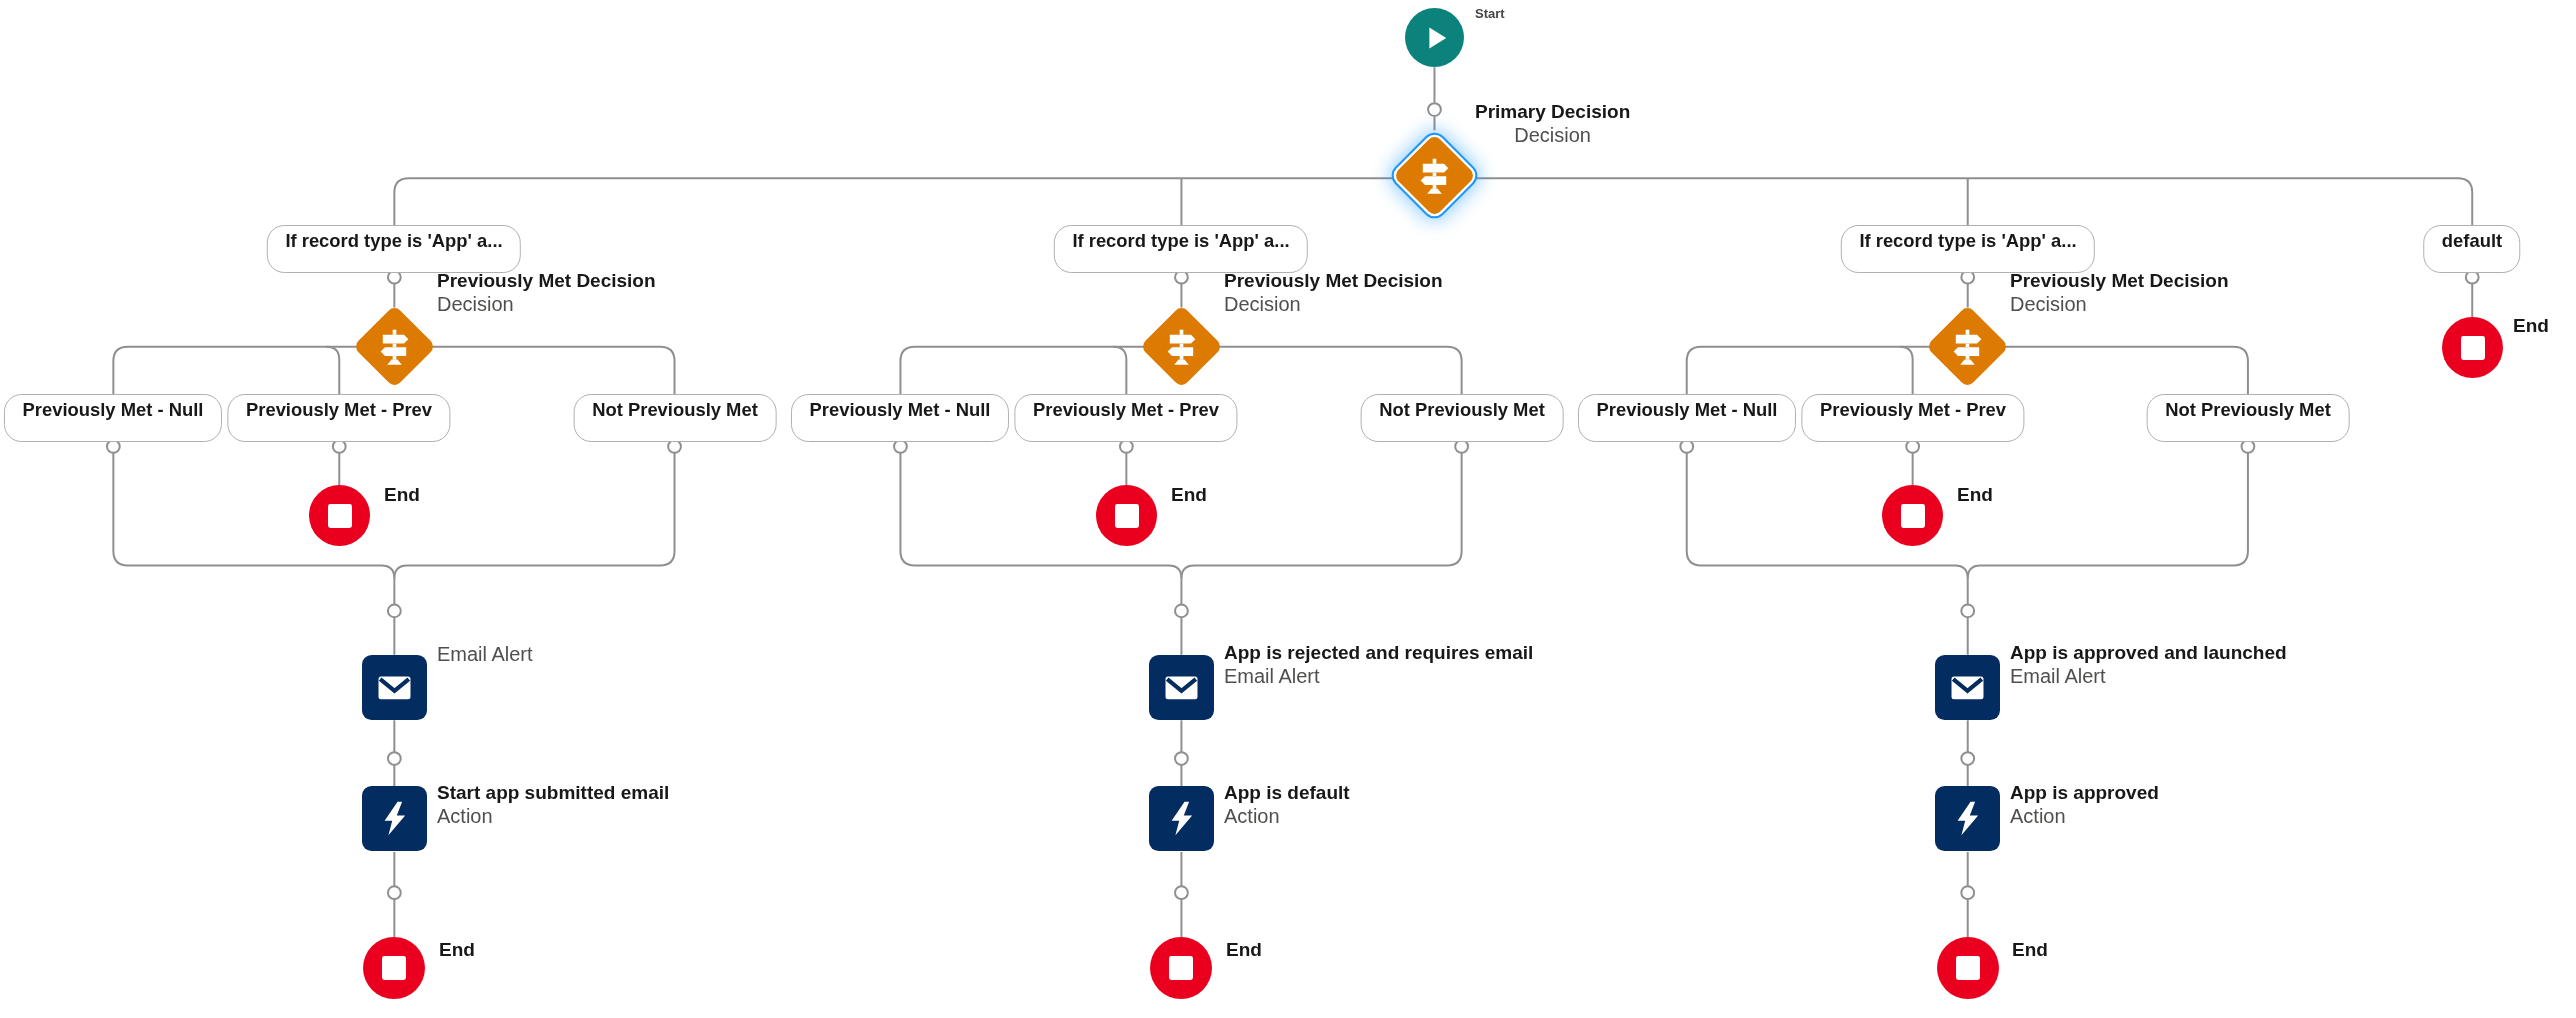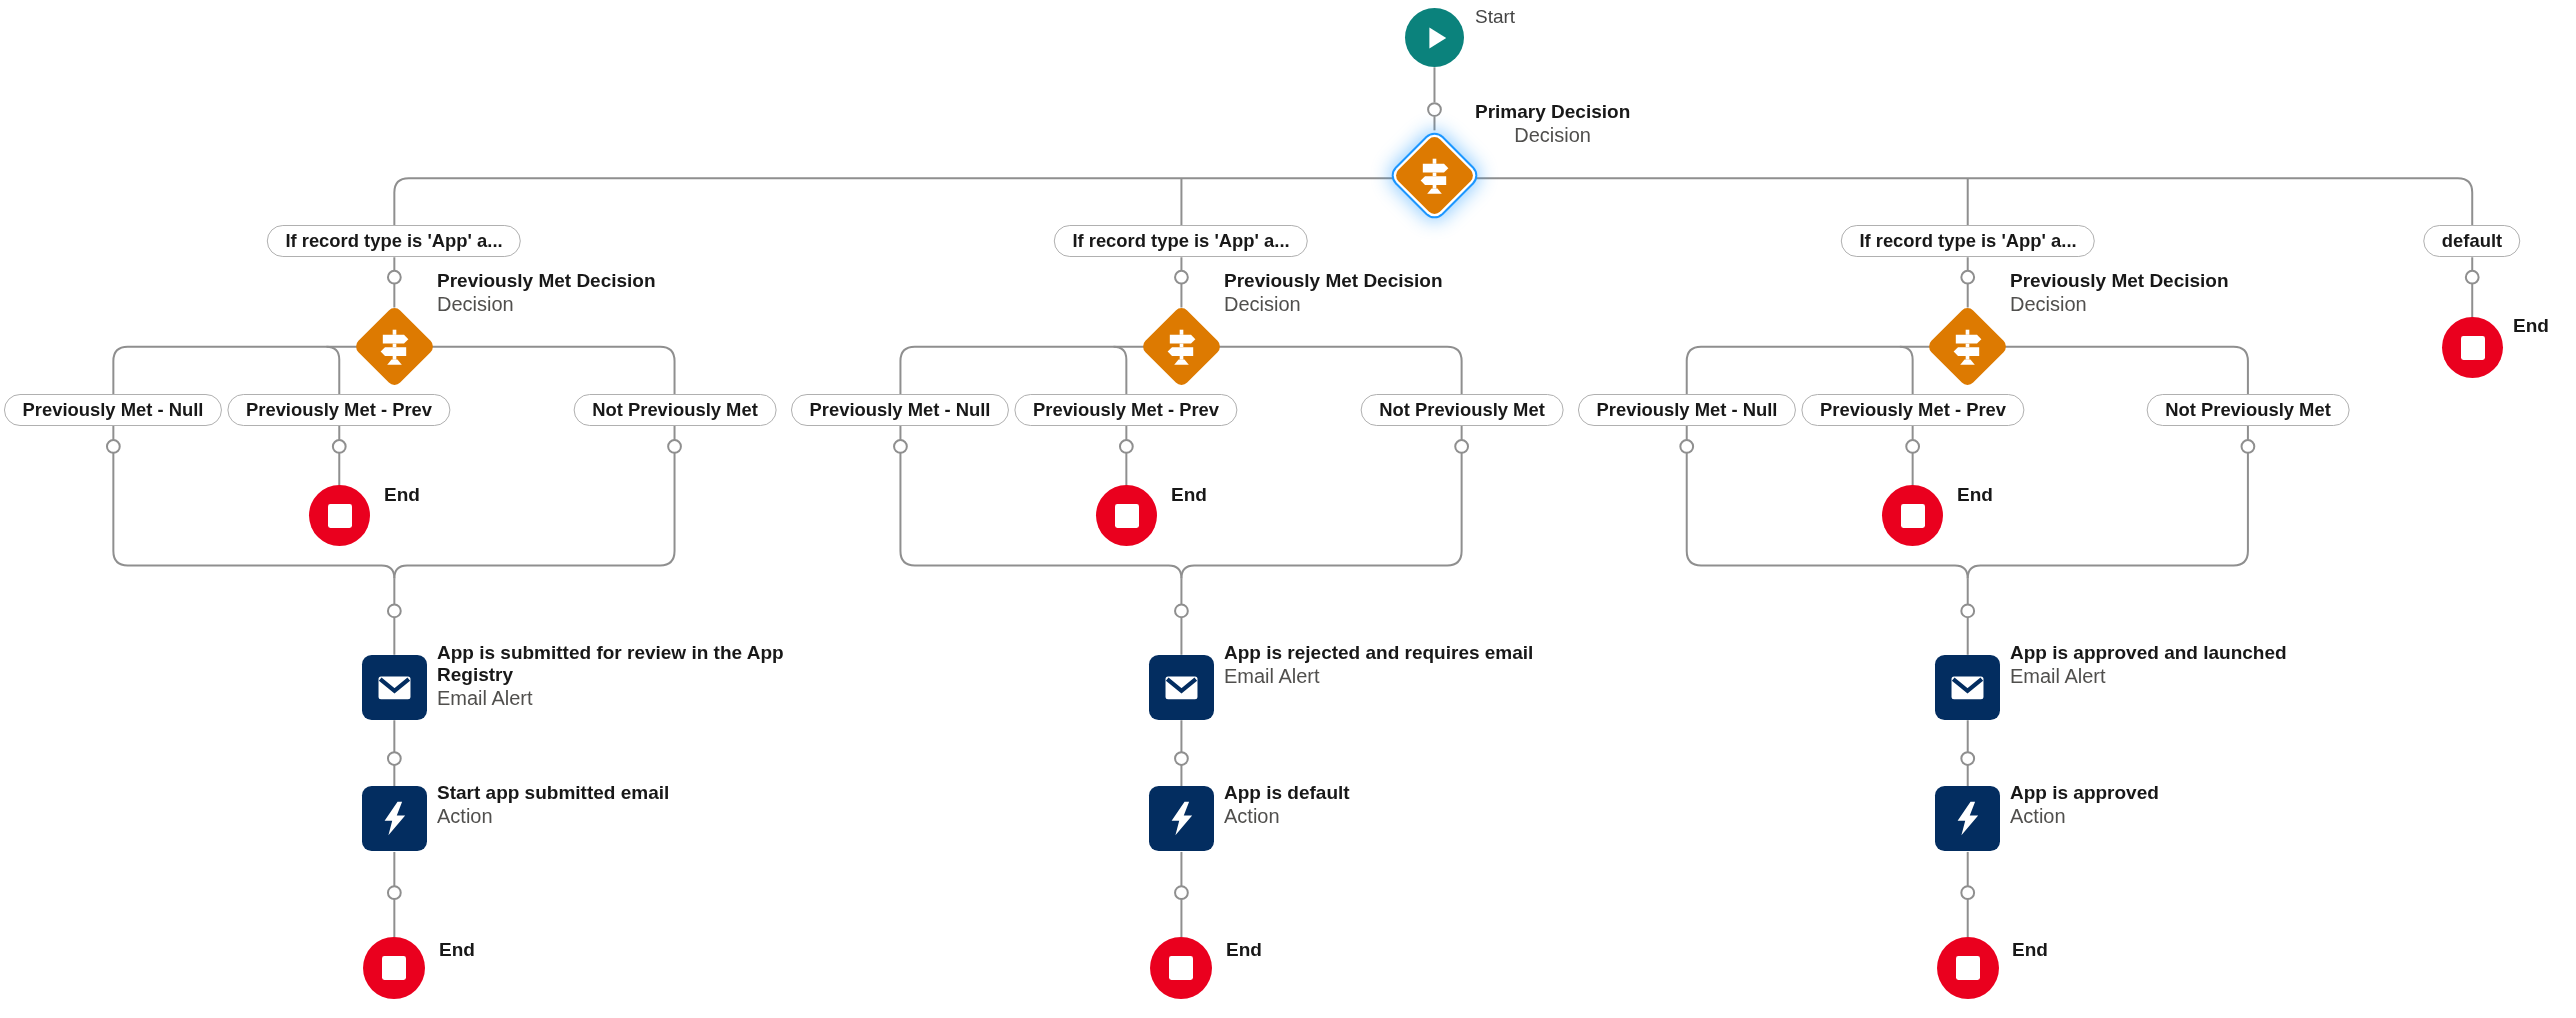--- a/index.html
+++ b/index.html
@@ -4,30 +4,30 @@
 <style>
   html,body{margin:0;padding:0;background:#ffffff;}
   body{position:relative;width:2576px;height:1019px;overflow:hidden;
        font-family:"Liberation Sans",sans-serif;}
   
   #wires{position:absolute;left:0;top:0;}
   .wire{fill:none;stroke:#8f8f8f;stroke-width:2.5px;}
   .addpt{fill:#ffffff;stroke:#8f8f8f;stroke-width:2.5px;}
   
   .pill{position:absolute;transform:translateX(-50%);box-sizing:border-box;
-        background:#fff;border:1.6px solid #b0b0b0;border-radius:17.6px;height:32px;
+        background:#fff;border:1.6px solid #b0b0b0;border-radius:17.6px;height:48px;
         line-height:29px;padding:0 17.6px;font-weight:bold;font-size:18.4px;color:#181818;
         white-space:nowrap;text-align:center;z-index:3;}
   
   .label{position:absolute;z-index:2;}
   .label .t{font-size:19px;font-weight:bold;color:#181818;line-height:21.6px;}
   .label .s{font-size:20px;font-weight:normal;color:#504f4d;line-height:21.6px;margin-top:2.4px;}
   .w430{max-width:347px;}
   .endlab{position:absolute;font-size:19px;font-weight:bold;color:#181818;z-index:2;}
-  .startlab{position:absolute;font-size:19px;color:#464646;z-index:2;}
+  .startlab{position:absolute;font-size:13px;color:#464646;z-index:2;font-weight:bold;}
   
   .start{position:absolute;width:59px;height:59px;border-radius:50%;background:#0b827c;z-index:4;}
   .diamond{position:absolute;width:59px;height:59px;border-radius:8px;background:#dd7a01;
            transform:rotate(45deg);z-index:4;}
   .diamond.selected{box-shadow:0 0 0 2.4px #ffffff,0 0 0 4.4px #1b96ff,0 0 17.6px 7.2px rgba(27,150,255,.45);}
   .diamond .ic{position:absolute;left:50%;top:50%;transform:translate(-50%,-50%) rotate(-45deg);}
   .sq{position:absolute;width:65px;height:65px;border-radius:9.6px;background:#032d60;
       display:flex;align-items:center;justify-content:center;z-index:4;}
   .endnode{position:absolute;width:61px;height:61px;border-radius:50%;background:#ea001e;z-index:4;}
   .stop{position:absolute;left:50%;top:50%;transform:translate(-50%,-50%);
@@ -183,21 +183,20 @@
 </div>
 <div class="endlab" style="left:384px;top:484px;">End</div>
 
 <div class="sq" style="left:362px;top:655px;">
   <svg width="37" height="37" viewBox="0 0 44 44">
     <rect x="3" y="9" width="38" height="27" rx="3" fill="#ffffff"></rect>
     <path d="M5 12 L22 26 L39 12" fill="none" stroke="#032d60" stroke-width="5"></path>
   </svg>
 </div>
 <div class="label" style="left:437px;top:642px;">
-  <div class="t w430">App is submitted for review in the App Registry</div>
   <div class="s">Email Alert</div>
 </div>
 
 <div class="sq" style="left:362px;top:786px;">
   <svg width="35" height="37" viewBox="0 0 46 48">
     <path d="M27 2 L10 27 h10 l-5 19 L37 20 h-11 l7 -18 z" fill="#ffffff"></path>
   </svg>
 </div>
 <div class="label" style="left:437px;top:782px;">
   <div class="t">Start app submitted email</div>

